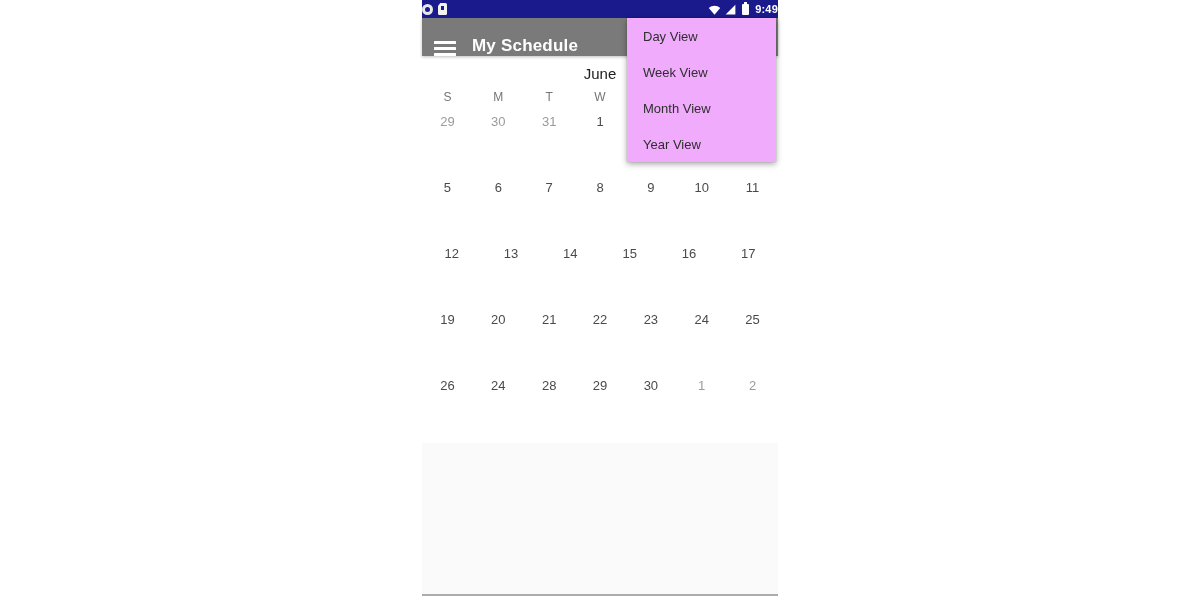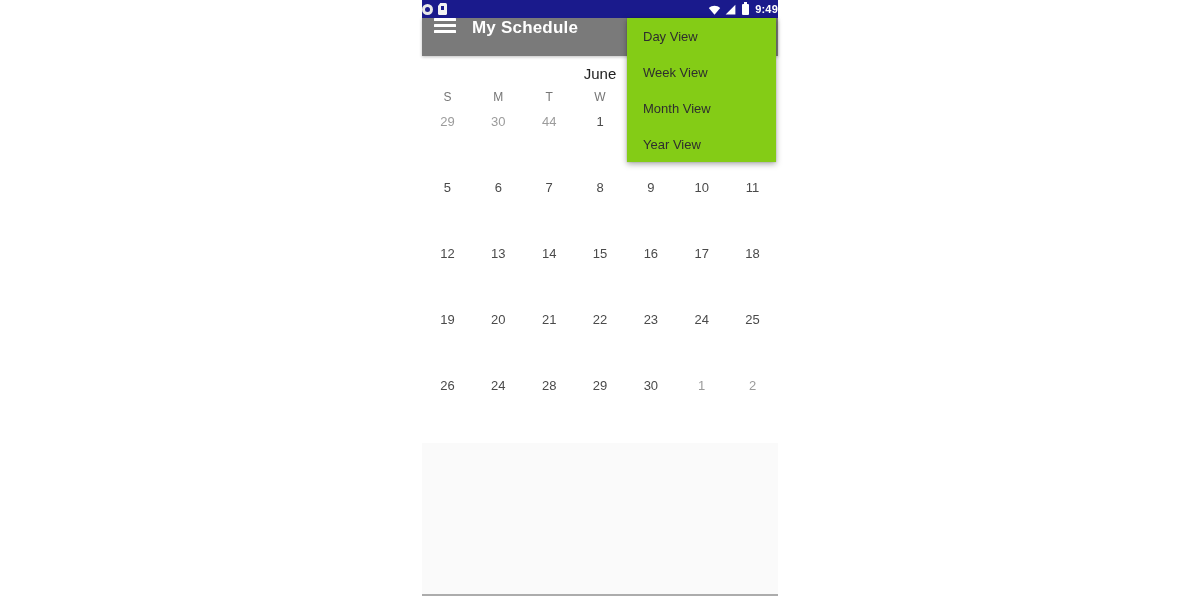--- a/index.html
+++ b/index.html
@@ -23,21 +23,21 @@
   .icon-sim::after { content:""; position:absolute; left:3px; top:3px; width:3px; height:4px;
                      background:#1A1A8C; }
   .sb-right svg { display:block; }
   .icon-battery { width:7px; height:11px; background:#ffffff; border-radius:1px;
                   position:relative; display:inline-block; margin-left:2px; }
   .icon-battery::before { content:""; position:absolute; top:-2px; left:2px; width:3px; height:2px;
                           background:#ffffff; }
   .sb-time { color:#ffffff; font-size:11px; font-weight:bold; margin-left:3px; letter-spacing:0.2px; }
 
   
-  .app-bar { position:relative; height:38px; background:#7A7A7A; display:flex; align-items:flex-start;
+  .app-bar { position:relative; height:38px; background:#7A7A7A; display:flex; align-items:flex-end;
              box-shadow:0 1px 3px rgba(0,0,0,0.25); z-index:5; }
   .hamburger { margin-left:12px; width:22px; height:15px; display:flex; flex-direction:column;
                justify-content:space-between; cursor:pointer; }
   .hamburger span { display:block; height:3px; background:#ffffff; border-radius:0.5px; }
   .app-title { margin-left:16px; color:#ffffff; font-size:17px; font-weight:bold; letter-spacing:0.2px; }
 
   
   .calendar { position:absolute; top:56px; left:0; width:356px; background:#ffffff; }
   .month-title { padding-top:9px; height:27px; text-align:center; font-size:15px; font-weight:normal;
                  color:#212121; }
@@ -47,21 +47,21 @@
   .week-row { display:flex; height:66px; }
   .day-cell { flex:1; text-align:center; padding-top:4px; font-size:13px; color:#4a4a4a; cursor:pointer; }
   .day-cell.muted { color:#9b9b9b; }
 
   
   .events-panel { position:absolute; top:443px; left:0; width:356px; height:153px;
                   background:#FAFAFA; border-bottom:2px solid #ACACAC; }
 
   
   .view-menu { position:absolute; left:205px; top:18px; width:149px; height:144px;
-               background:#84cc16; z-index:30;
+               background:#f0abfc; z-index:30;
                box-shadow:0 2px 6px rgba(0,0,0,0.35), 0 0 1px rgba(0,0,0,0.25); }
   .menu-item { height:36px; display:flex; align-items:center; padding-left:16px;
                font-size:13px; color:#2e2e2e; cursor:pointer; }
 </style>
 </head>
 <body>
 
 <div class="page">
   <div class="phone">
 
@@ -103,21 +103,21 @@
           <span>T</span>
           <span>W</span>
           <span>T</span>
           <span>F</span>
           <span>S</span>
         </div>
       <div class="calendar-grid">
           <div class="week-row">
             <div class="day-cell muted">29</div>
             <div class="day-cell muted">30</div>
-            <div class="day-cell muted">44</div>
+            <div class="day-cell muted">31</div>
             <div class="day-cell">1</div>
             <div class="day-cell">2</div>
             <div class="day-cell">3</div>
             <div class="day-cell">4</div>
           </div>
           <div class="week-row">
             <div class="day-cell">5</div>
             <div class="day-cell">6</div>
             <div class="day-cell">7</div>
             <div class="day-cell">8</div>
@@ -125,21 +125,20 @@
             <div class="day-cell">10</div>
             <div class="day-cell">11</div>
           </div>
           <div class="week-row">
             <div class="day-cell">12</div>
             <div class="day-cell">13</div>
             <div class="day-cell">14</div>
             <div class="day-cell">15</div>
             <div class="day-cell">16</div>
             <div class="day-cell">17</div>
-            <div class="day-cell">18</div>
           </div>
           <div class="week-row">
             <div class="day-cell">19</div>
             <div class="day-cell">20</div>
             <div class="day-cell">21</div>
             <div class="day-cell">22</div>
             <div class="day-cell">23</div>
             <div class="day-cell">24</div>
             <div class="day-cell">25</div>
           </div>

